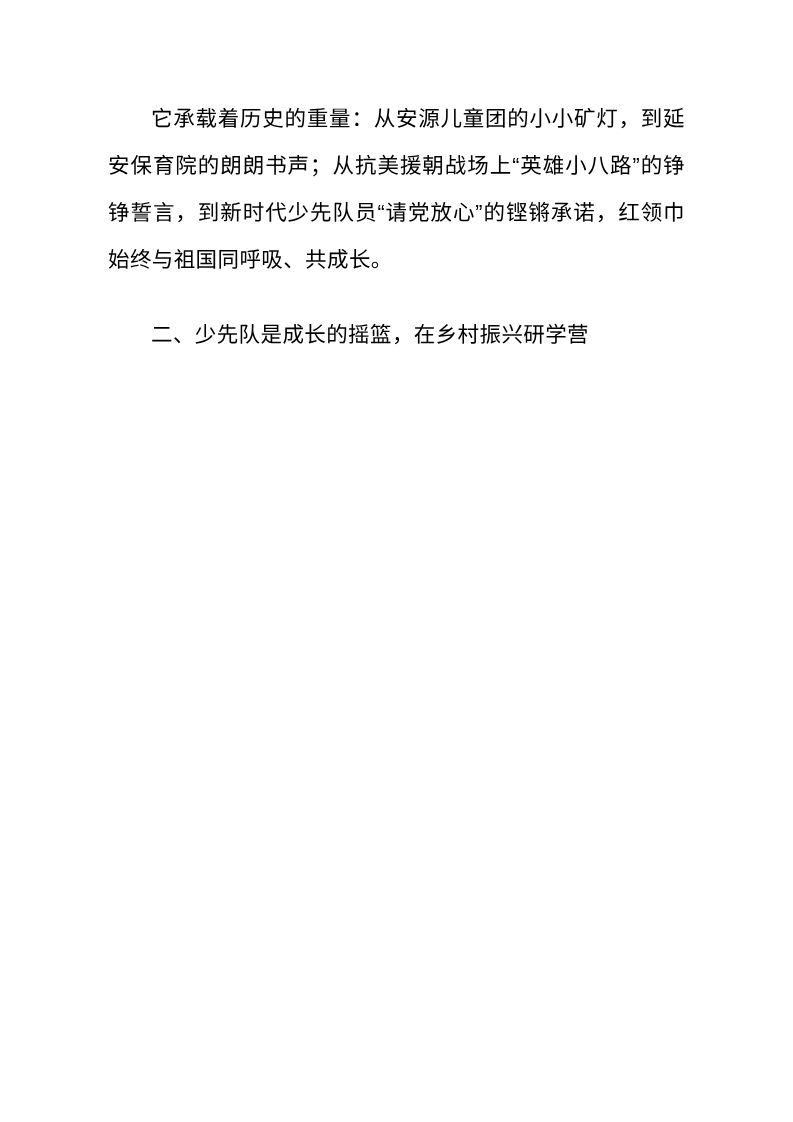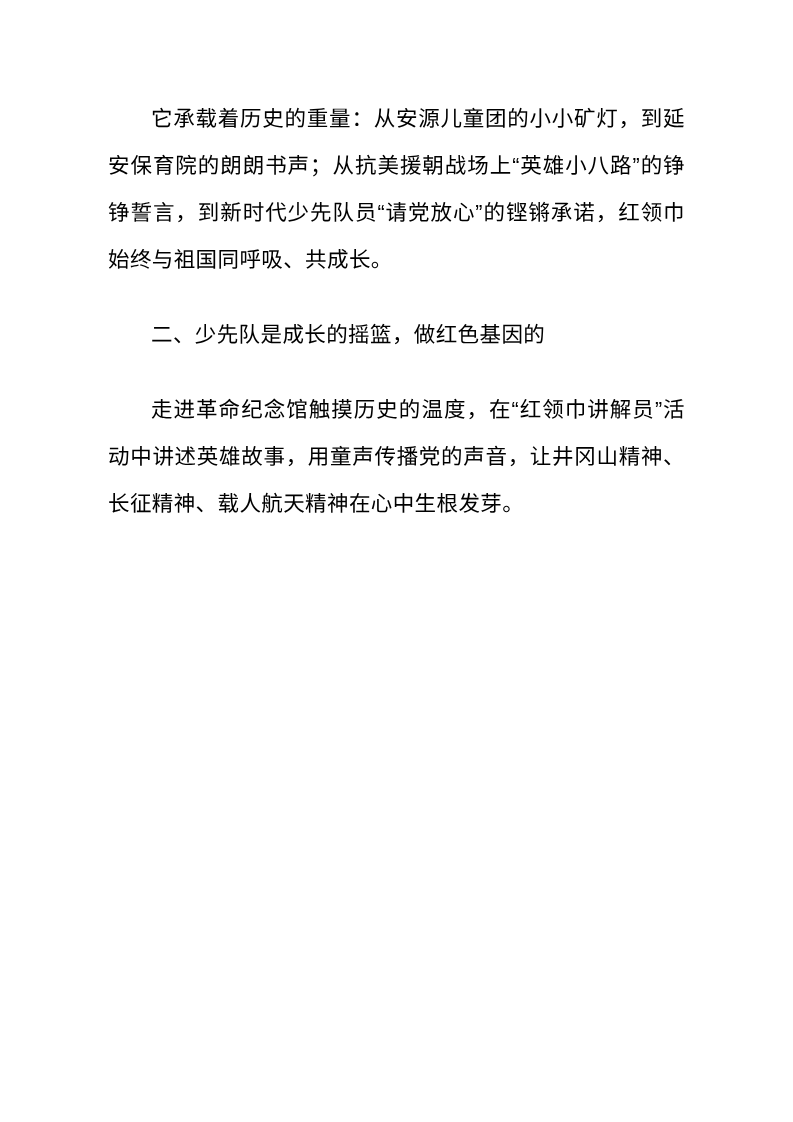--- a/index.html
+++ b/index.html
@@ -46,16 +46,15 @@
     line-height: 47px;
     word-break: break-all;
   }
 </style>
 </head>
 <body>
 
 <div class="page">
   <div class="doc-body">
     <p class="para">它承载着历史的重量：从安源儿童团的小小矿灯，到延安保育院的朗朗书声；从抗美援朝战场上“英雄小八路”的铮铮誓言，到新时代少先队员“请党放心”的铿锵承诺，红领巾始终与祖国同呼吸、共成长。</p>
-    <h2 class="heading">二、少先队是成长的摇篮，做红色基因的</h2>
-    <p class="para">走进革命纪念馆触摸历史的温度，在“红领巾讲解员”活动中讲述英雄故事，用童声传播党的声音，让井冈山精神、长征精神、载人航天精神在心中生根发芽。</p>
+    <h2 class="heading">二、少先队是成长的摇篮，在乡村振兴研学营</h2>
   </div>
 </div>
 
 </body></html>

